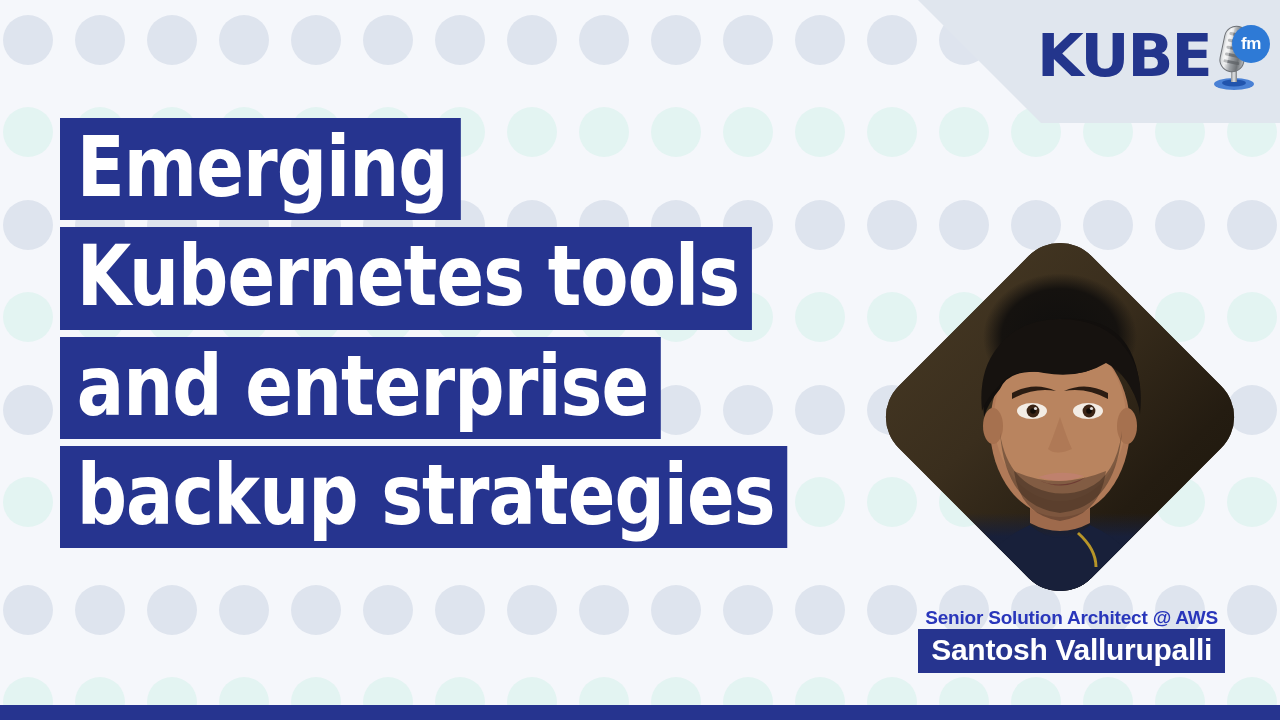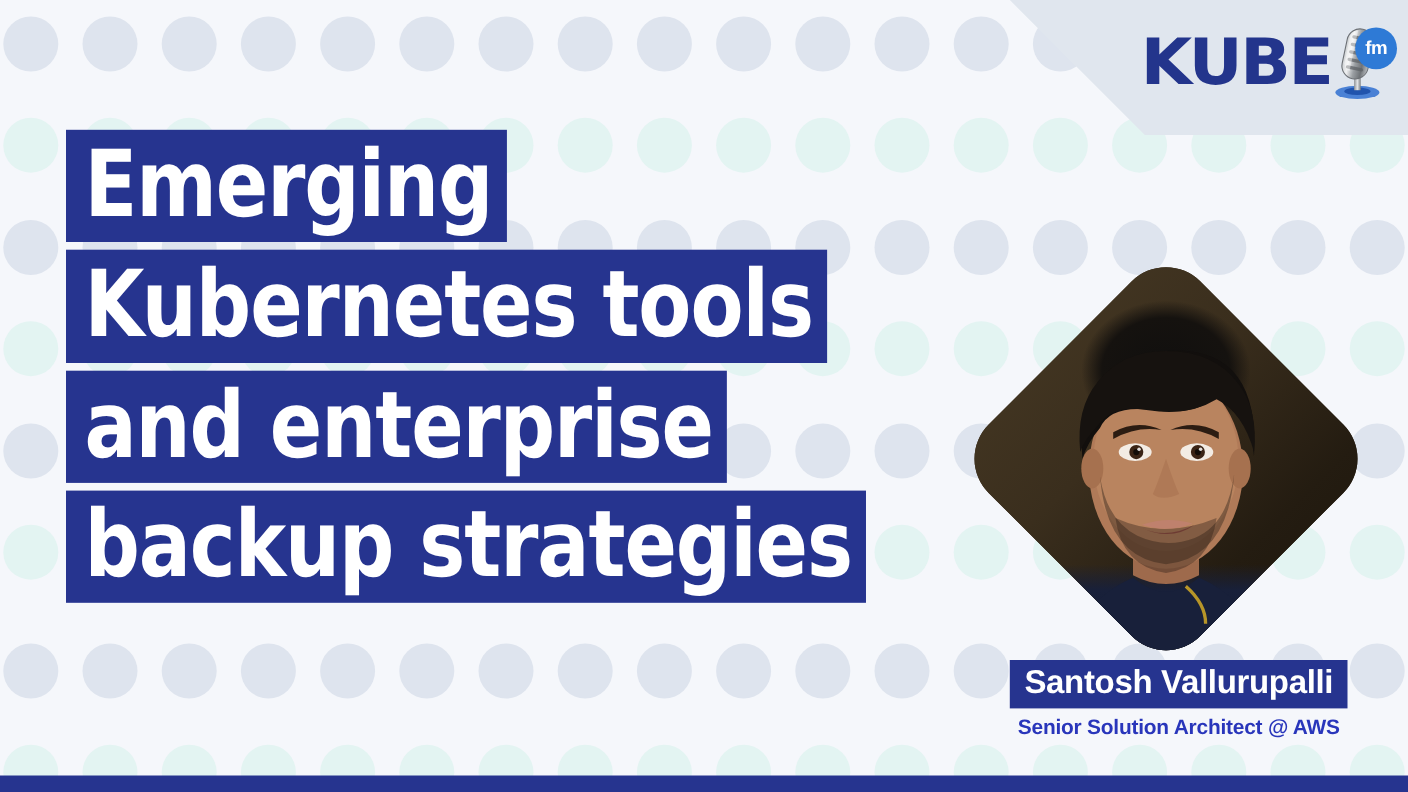--- a/index.html
+++ b/index.html
@@ -362,18 +362,18 @@
         <path d="M108 392 q0 -62 58 -88 q30 26 60 0 q58 26 58 88 z" fill="#18203a"></path>
 
         <path d="M214 312 q18 16 18 34" stroke="#c9a227" stroke-width="3" fill="none" opacity="0.9"></path>
       </svg>
     </div>
   </div>
 </div>
 
 <div id="speaker">
   <div id="speaker-inner">
+    <div id="speaker-role">Senior Solution Architect @ AWS</div>
     <div id="speaker-name">Santosh Vallurupalli</div>
-    <div id="speaker-role">Senior Solution Architect @ AWS</div>
   </div>
 </div>
 
 <div id="bottom-bar"></div>
 
 </body></html>

